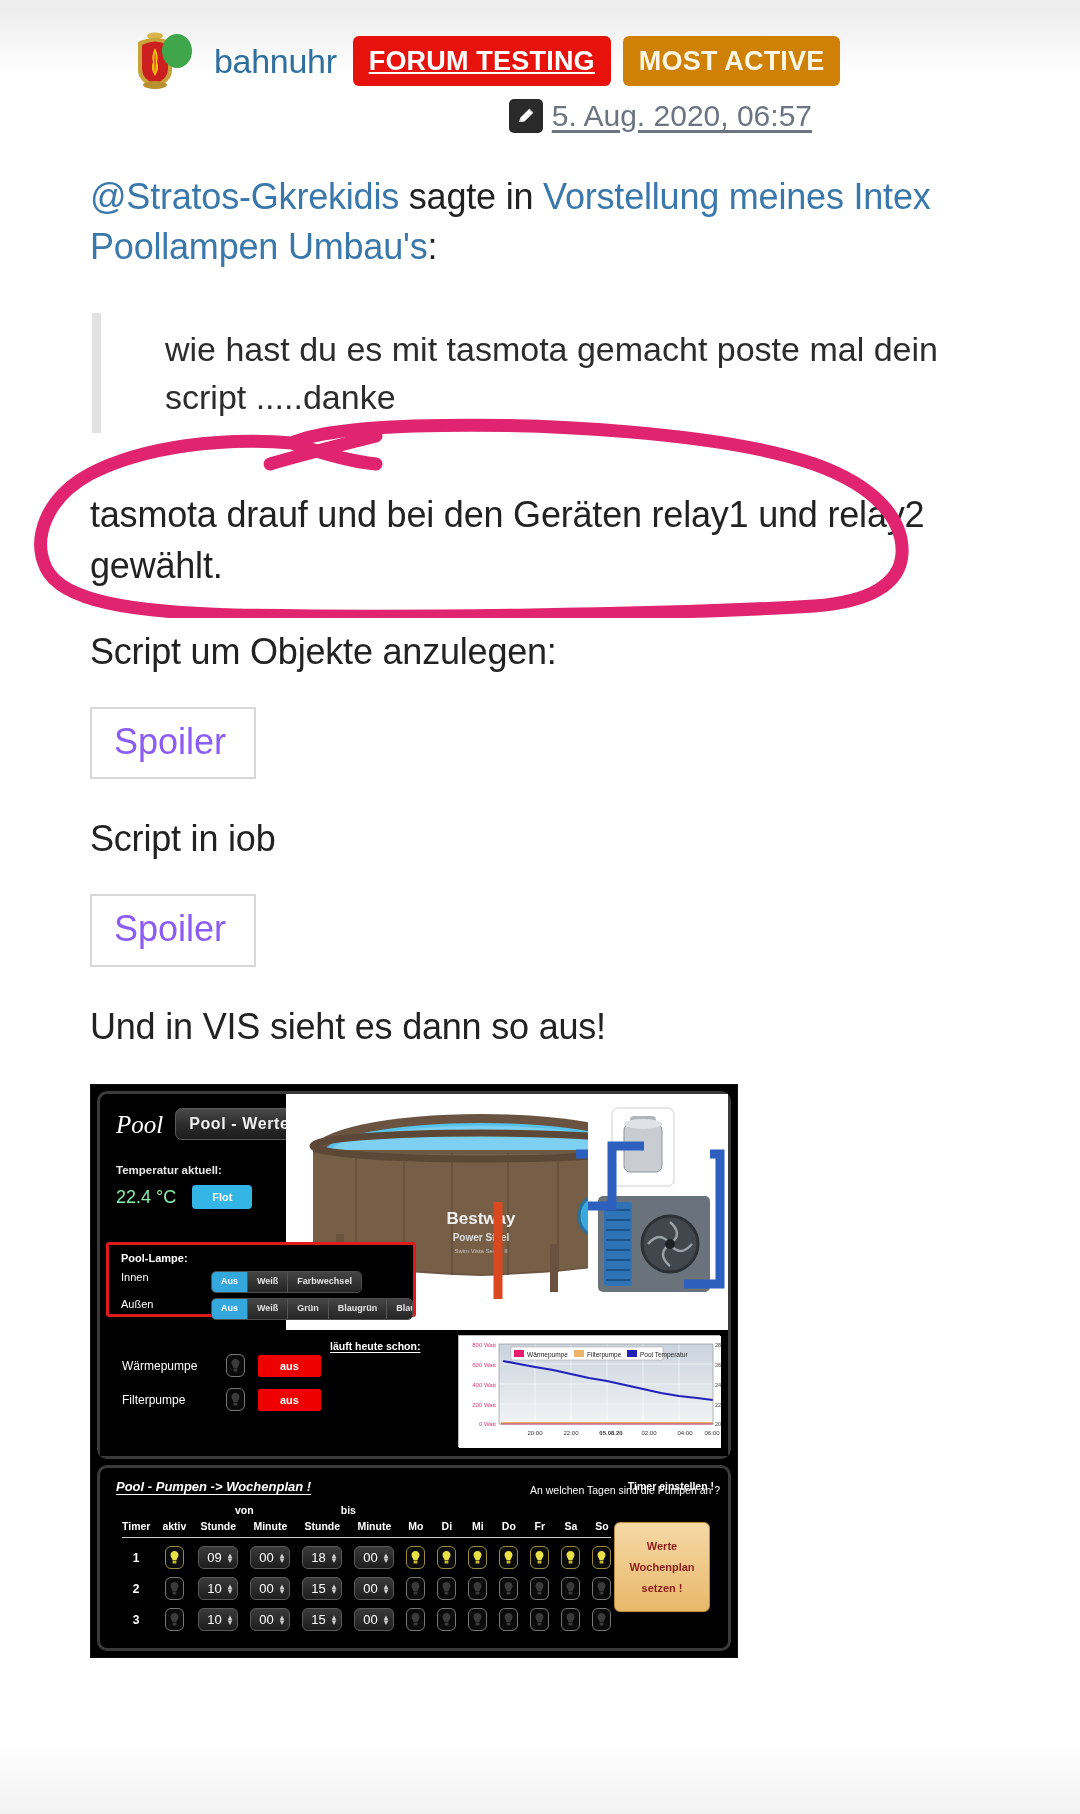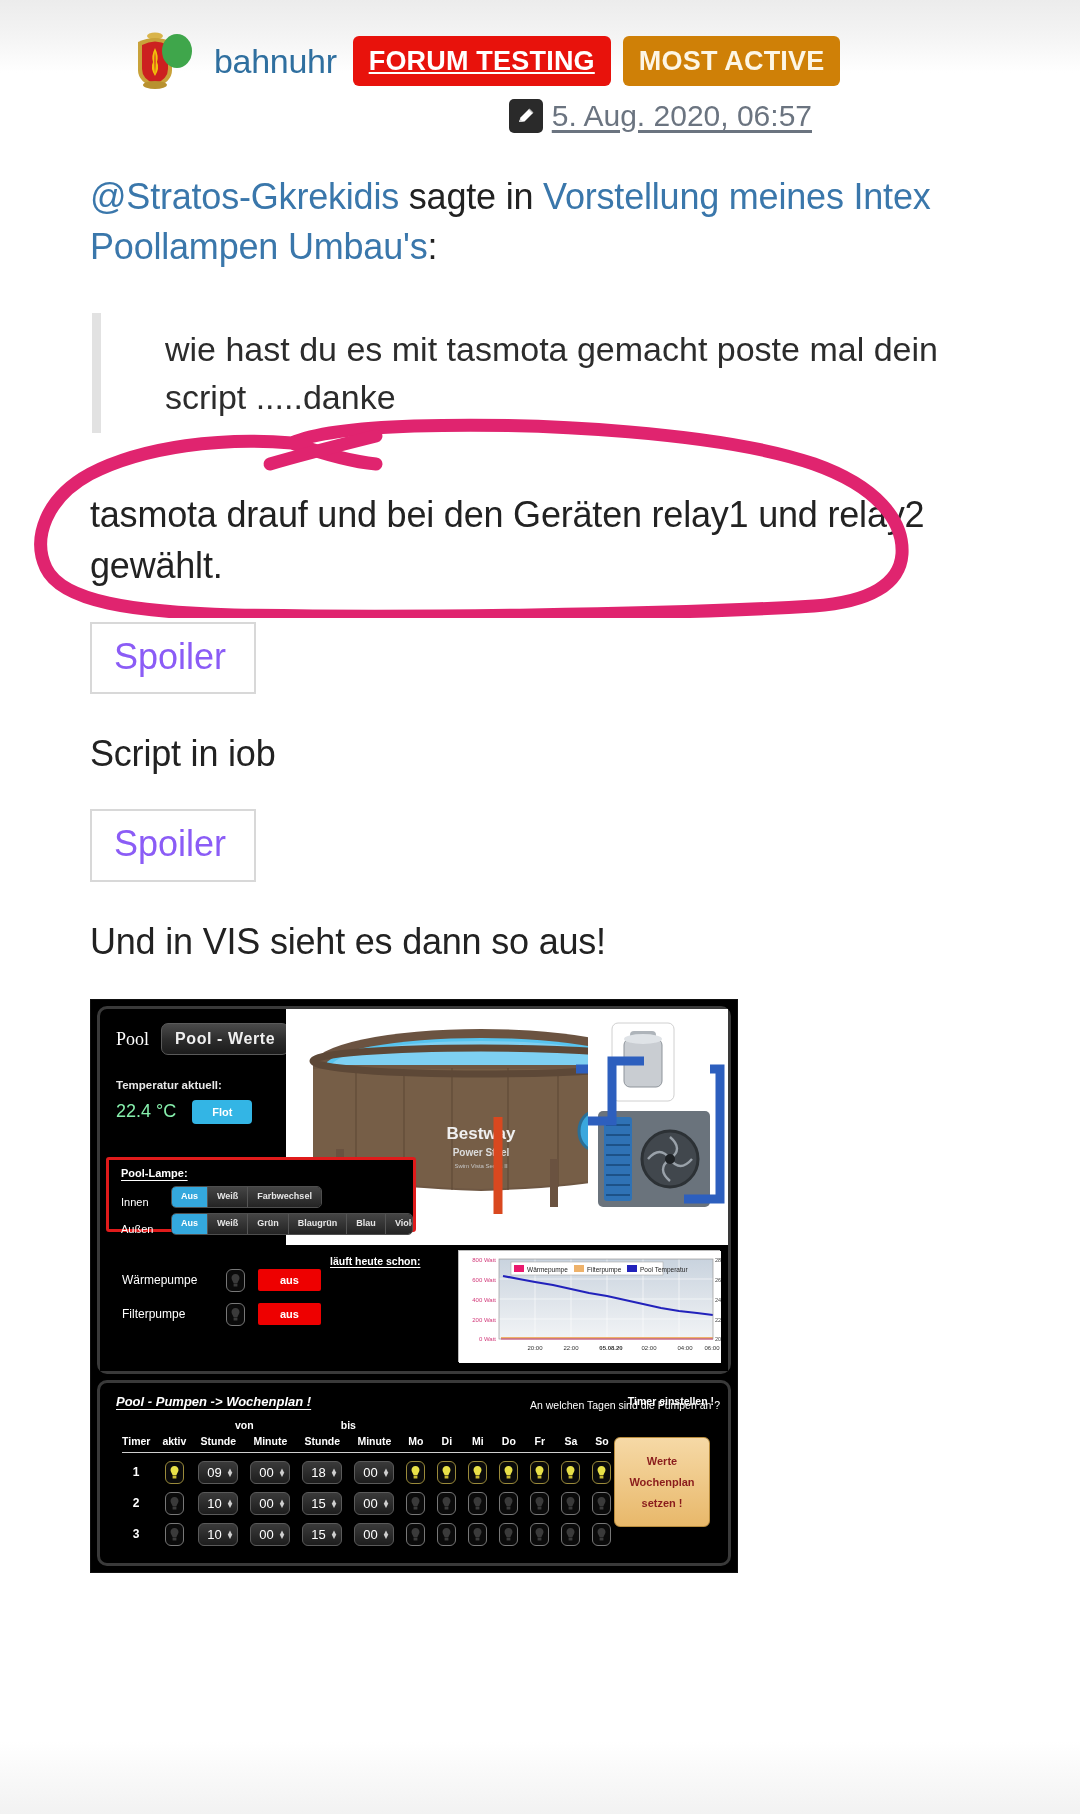--- a/index.html
+++ b/index.html
@@ -101,22 +101,22 @@
     border:1px solid #111;
   }
   .vis-panel {
     background:#000; border:3px solid #3a3a3a; border-radius:10px;
     margin:6px; padding:0; position:relative;
   }
   .vis-top { display:flex; height:236px; position:relative; }
   .vis-left { width:186px; flex:none; padding:14px 0 0 16px; position:relative; }
   .pool-title-row { display:flex; align-items:center; margin-bottom:24px; }
   .pool-title {
-    font-family:"Liberation Serif", serif; 
-    color:#fff; font-size:18px; margin-right:12px; line-height:1;
+    font-family:"Liberation Serif", serif; font-style:italic;
+    color:#fff; font-size:25px; margin-right:12px; line-height:1;
   }
   .btn-dark {
     background:linear-gradient(180deg,#4a4a4a 0%,#2b2b2b 55%,#1b1b1b 100%);
     border:1px solid #5a5a5a; border-radius:7px;
     color:#f0f0f0; font-size:16px; font-weight:bold;
     padding:6px 13px; white-space:nowrap; letter-spacing:0.6px;
   }
   .temp-label { color:#e8e8e8; font-size:11.5px; font-weight:bold; margin-bottom:9px; }
   .temp-row { display:flex; align-items:center; }
   .temp-value { color:#86efac; font-size:18px; margin-right:16px; white-space:nowrap; }
@@ -129,23 +129,23 @@
   }
 
   
   .lamp-box {
     position:absolute; left:6px; top:148px; width:310px; height:75px;
     border:3px solid #e01b1b; border-radius:3px;
     background:#000; padding:7px 0 0 12px; z-index:3;
   }
   .lamp-title {
     color:#fff; font-size:11px; font-weight:bold;
-    text-decoration:underline; text-underline-offset:3px; margin-bottom:7px;
-  }
-  .lamp-row { display:flex; align-items:flex-end; margin-bottom:5px; }
+    text-underline-offset:3px; margin-bottom:7px;
+  }
+  .lamp-row { display:flex; align-items:flex-start; margin-bottom:5px;gap:40px; }
   .lamp-name { color:#fff; font-size:11px; width:50px; flex:none; }
   .seg {
     display:flex; border-radius:5px; overflow:hidden;
     border:1px solid #4e4e4e;
   }
   .seg span {
     font-size:9px; font-weight:bold; color:#e6e6e6;
     padding:5px 9px; background:linear-gradient(180deg,#454545,#242424);
     border-right:1px solid #555; white-space:nowrap; line-height:1.1;
   }
@@ -257,20 +257,21 @@
     <div class="lead">
       <span class="link">@Stratos-Gkrekidis</span><span> sagte in </span><span class="link">Vorstellung meines Intex Poollampen Umbau's</span><span>:</span>
     </div>
 
     <div class="quote">
       <p>wie hast du es mit tasmota gemacht poste mal dein script .....danke</p>
     </div>
 
     <div class="para" style="margin-top:56px;">tasmota drauf und bei den Geräten relay1 und relay2 gewählt.</div>
 
+    <div class="para">Script um Objekte anzulegen:</div>
 
     <div class="spoiler">Spoiler</div>
 
     <div class="para">Script in iob</div>
 
     <div class="spoiler">Spoiler</div>
 
     <div class="para">Und in VIS sieht es dann so aus!</div>
 
     

